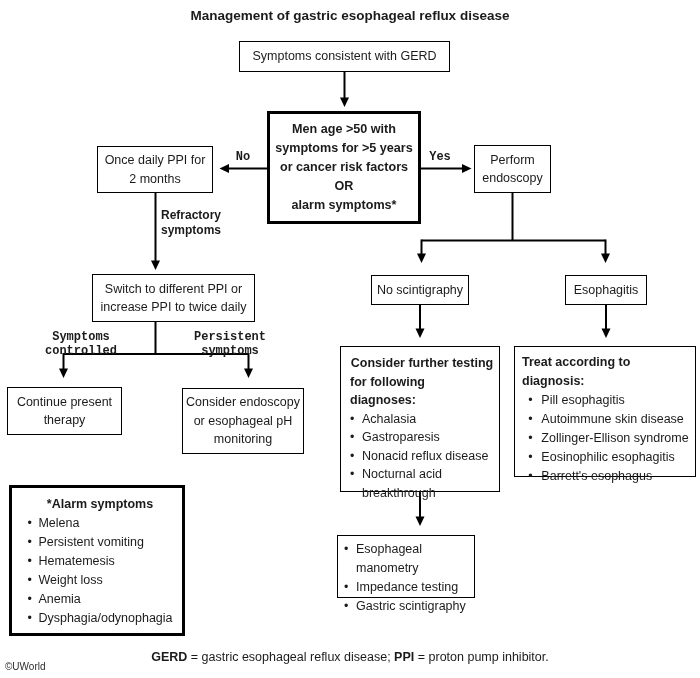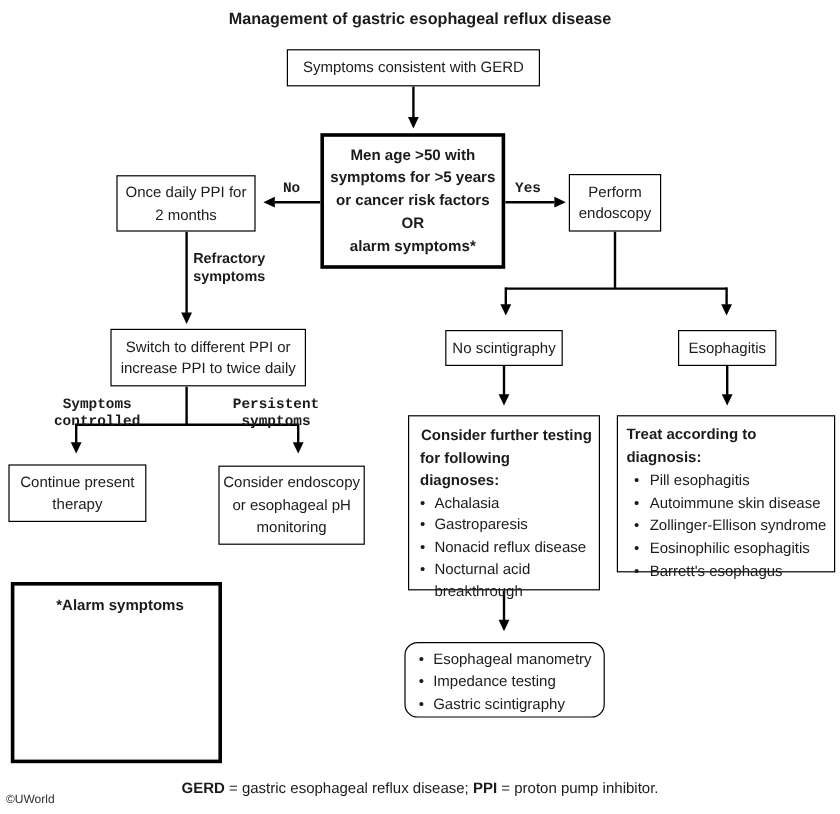--- a/index.html
+++ b/index.html
@@ -159,41 +159,49 @@
     <div class="hdr">Consider further testing</div>
     <div class="hdr">for following diagnoses:</div>
     <ul class="blist">
       <li>Achalasia</li>
       <li>Gastroparesis</li>
       <li>Nonacid reflux disease</li>
       <li>Nocturnal acid breakthrough</li>
     </ul>
   </div>
 
-  <div class="node listbox tests" style="left:337px; top:535px; width:167px; height:63px;border-radius:11px;">
+  <div class="node listbox tests" style="left:337px; top:535px; width:138px; height:63px;">
     <ul class="blist">
       <li>Esophageal manometry</li>
       <li>Impedance testing</li>
       <li>Gastric scintigraphy</li>
     </ul>
   </div>
 
   <div class="node listbox treat" style="left:514px; top:346px; width:182px; height:131px;">
     <div class="hdr">Treat according to diagnosis:</div>
     <ul class="blist">
       <li>Pill esophagitis</li>
       <li>Autoimmune skin disease</li>
       <li>Zollinger-Ellison syndrome</li>
       <li>Eosinophilic esophagitis</li>
       <li>Barrett's esophagus</li>
     </ul>
   </div>
 
   <div class="node thick listbox alarm" style="left:9px; top:485px; width:176px; height:151px;">
     <div class="hdr">*Alarm symptoms</div>
+    <ul class="blist">
+      <li>Melena</li>
+      <li>Persistent vomiting</li>
+      <li>Hematemesis</li>
+      <li>Weight loss</li>
+      <li>Anemia</li>
+      <li>Dysphagia/odynophagia</li>
+    </ul>
   </div>
 
   <div class="footnote">
     <b>GERD</b>
     <span>= gastric esophageal reflux disease;</span>
     <b>PPI</b>
     <span>= proton pump inhibitor.</span>
   </div>
 
   <div class="copyright">©UWorld</div>

